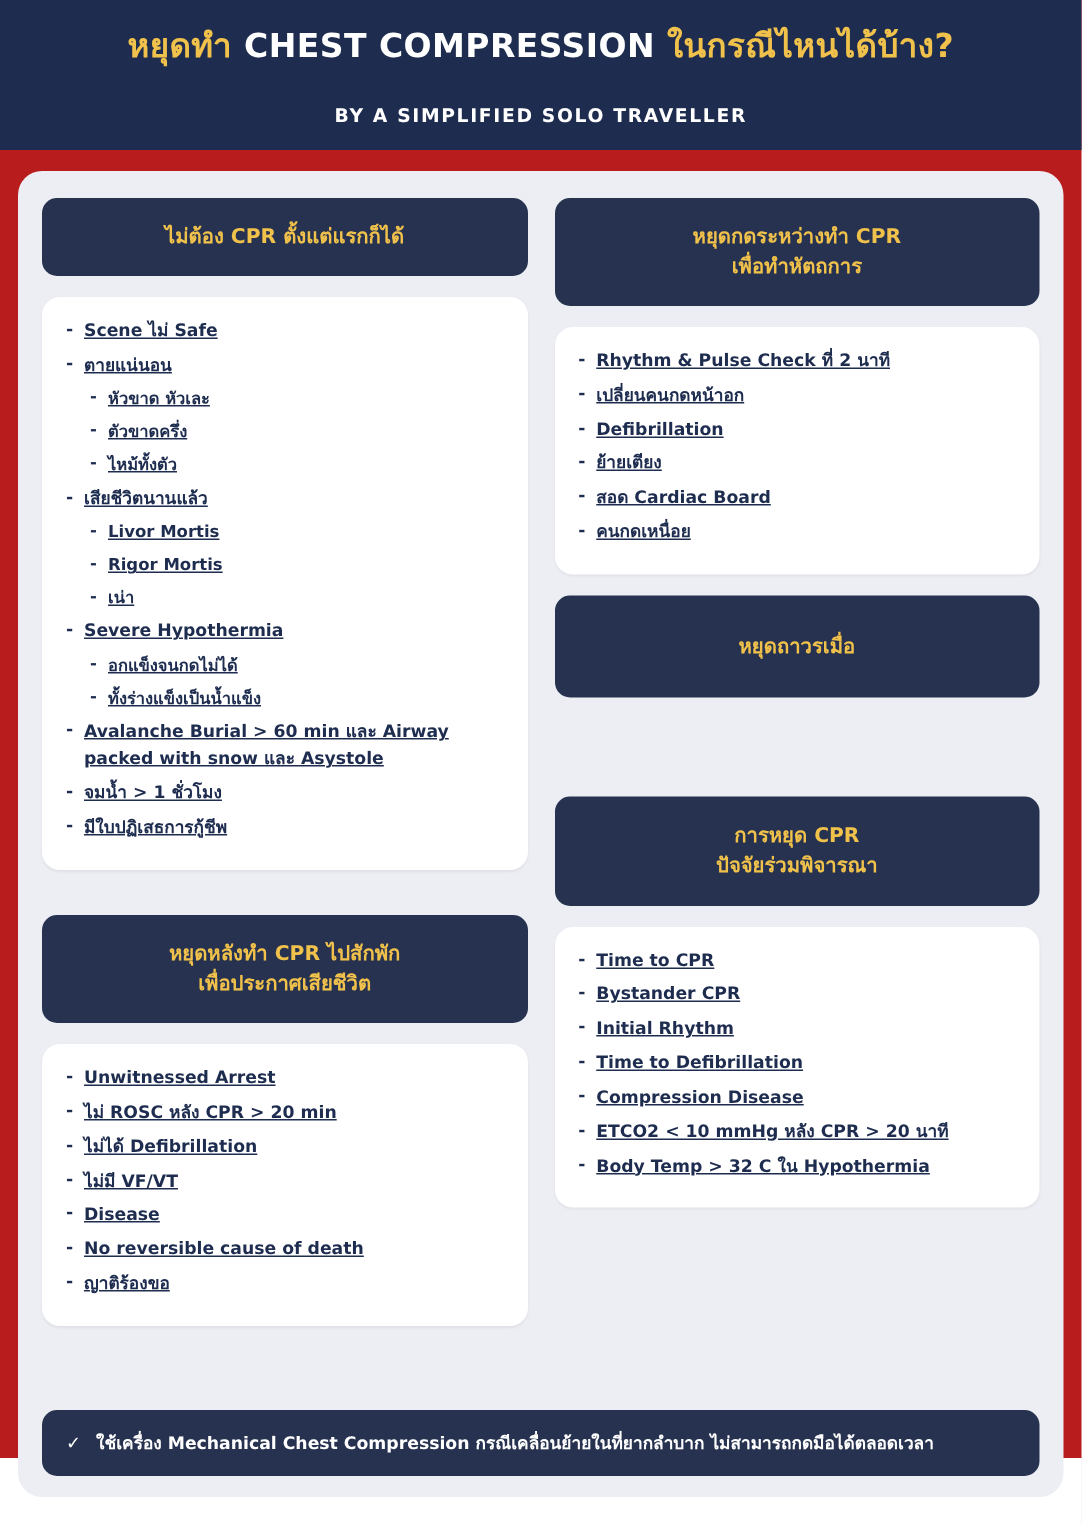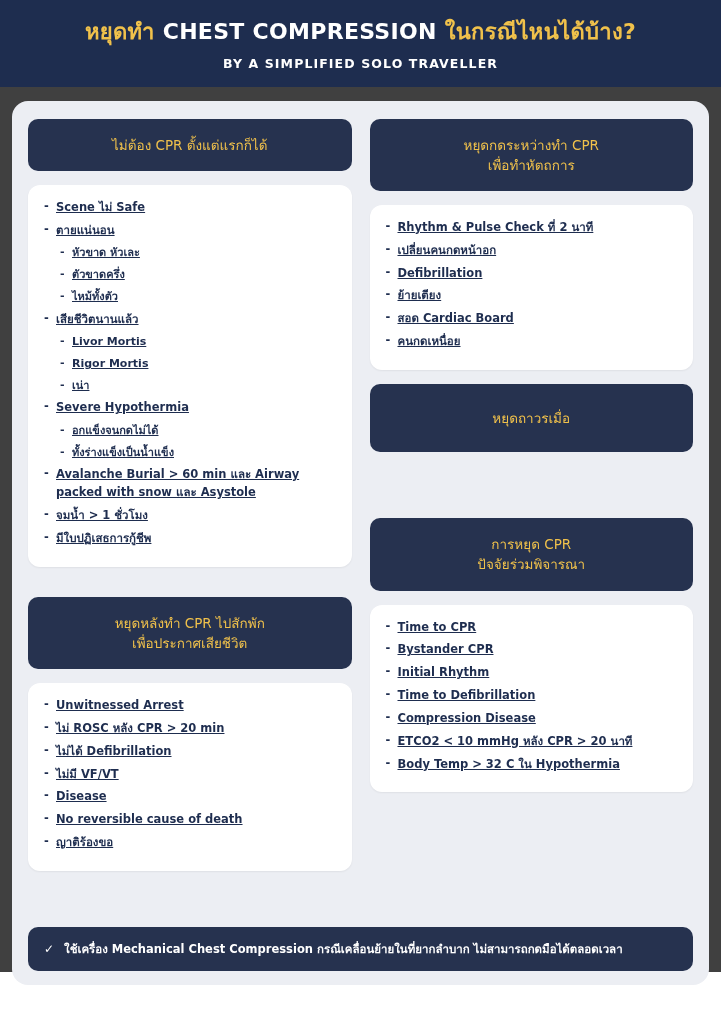--- a/index.html
+++ b/index.html
@@ -10,21 +10,21 @@
     width: 721px;
     height: 1023px;
     background: #ffffff;
     font-family: "DejaVu Sans", "Liberation Sans", sans-serif;
     overflow: hidden;
   }
   .page {
     position: relative;
     width: 721px;
     height: 972px;
-    background: #404040;
+    background: #b91c1c;
     box-sizing: border-box;
   }
 
   
   .header {
     background: #1e2d4f;
     padding: 18px 20px 16px 20px;
     text-align: center;
   }
   .header-title {
@@ -36,21 +36,21 @@
     margin: 0;
   }
   .header-title .hl {
     color: #ffffff;
   }
   .header-sub {
     color: #ffffff;
     font-size: 12.5px;
     font-weight: bold;
     letter-spacing: 1.1px;
-    margin-top: 10px;
+    margin-top: 23px;
     text-align: center;
   }
 
   
   .board {
     margin: 14px 12px 0 12px;
     background: #eceef3;
     border-radius: 16px;
     padding: 18px 16px 14px 16px;
     box-sizing: border-box;
@@ -67,21 +67,21 @@
     display: flex;
     flex-direction: column;
     gap: 14px;
   }
 
   .section-head {
     background: #26324f;
     border-radius: 10px;
     color: #f0c14b;
     font-size: 13.5px;
-    font-weight: normal;
+    font-weight: bold;
     text-align: center;
     padding: 16px 10px;
     line-height: 1.5;
     box-sizing: border-box;
   }
   .section-head.tall {
     padding: 24px 0;
   }
   .card {
     background: #ffffff;

